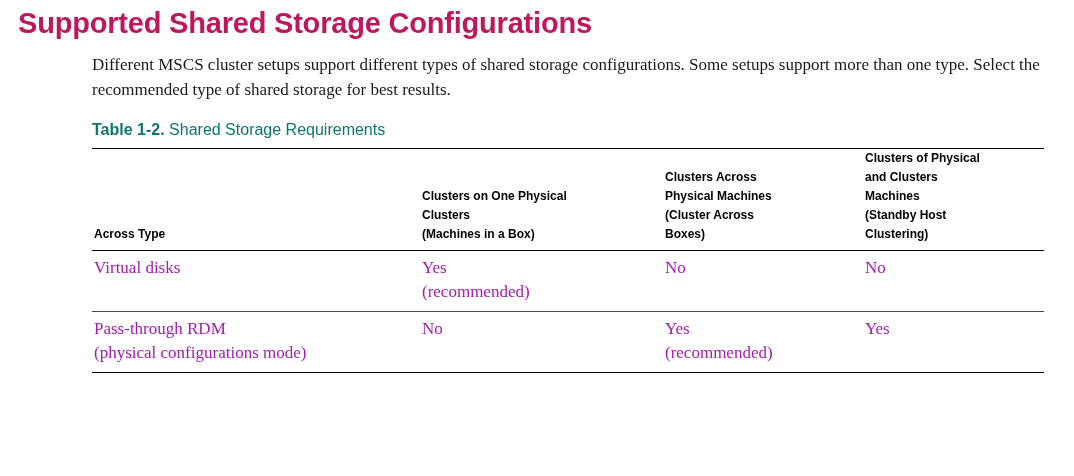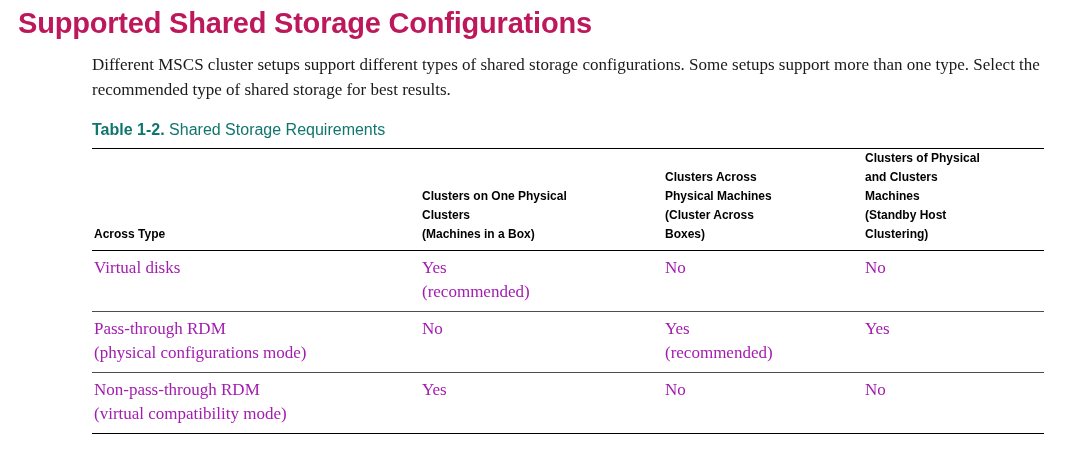--- a/index.html
+++ b/index.html
@@ -199,40 +199,17 @@
               <span>(recommended)</span>
             </span>
           </td>
           <td>
             <span class="cell-lines">
               <span>Yes</span>
             </span>
           </td>
         </tr>
 
-        <tr>
-          <td class="first-col">
-            <span class="cell-lines">
-              <span>Non-pass-through RDM</span>
-              <span>(virtual compatibility mode)</span>
-            </span>
-          </td>
-          <td>
-            <span class="cell-lines">
-              <span>Yes</span>
-            </span>
-          </td>
-          <td>
-            <span class="cell-lines">
-              <span>No</span>
-            </span>
-          </td>
-          <td>
-            <span class="cell-lines">
-              <span>No</span>
-            </span>
-          </td>
-        </tr>
 
       </tbody>
     </table>
   </div>
 </div>
 
 </body></html>

